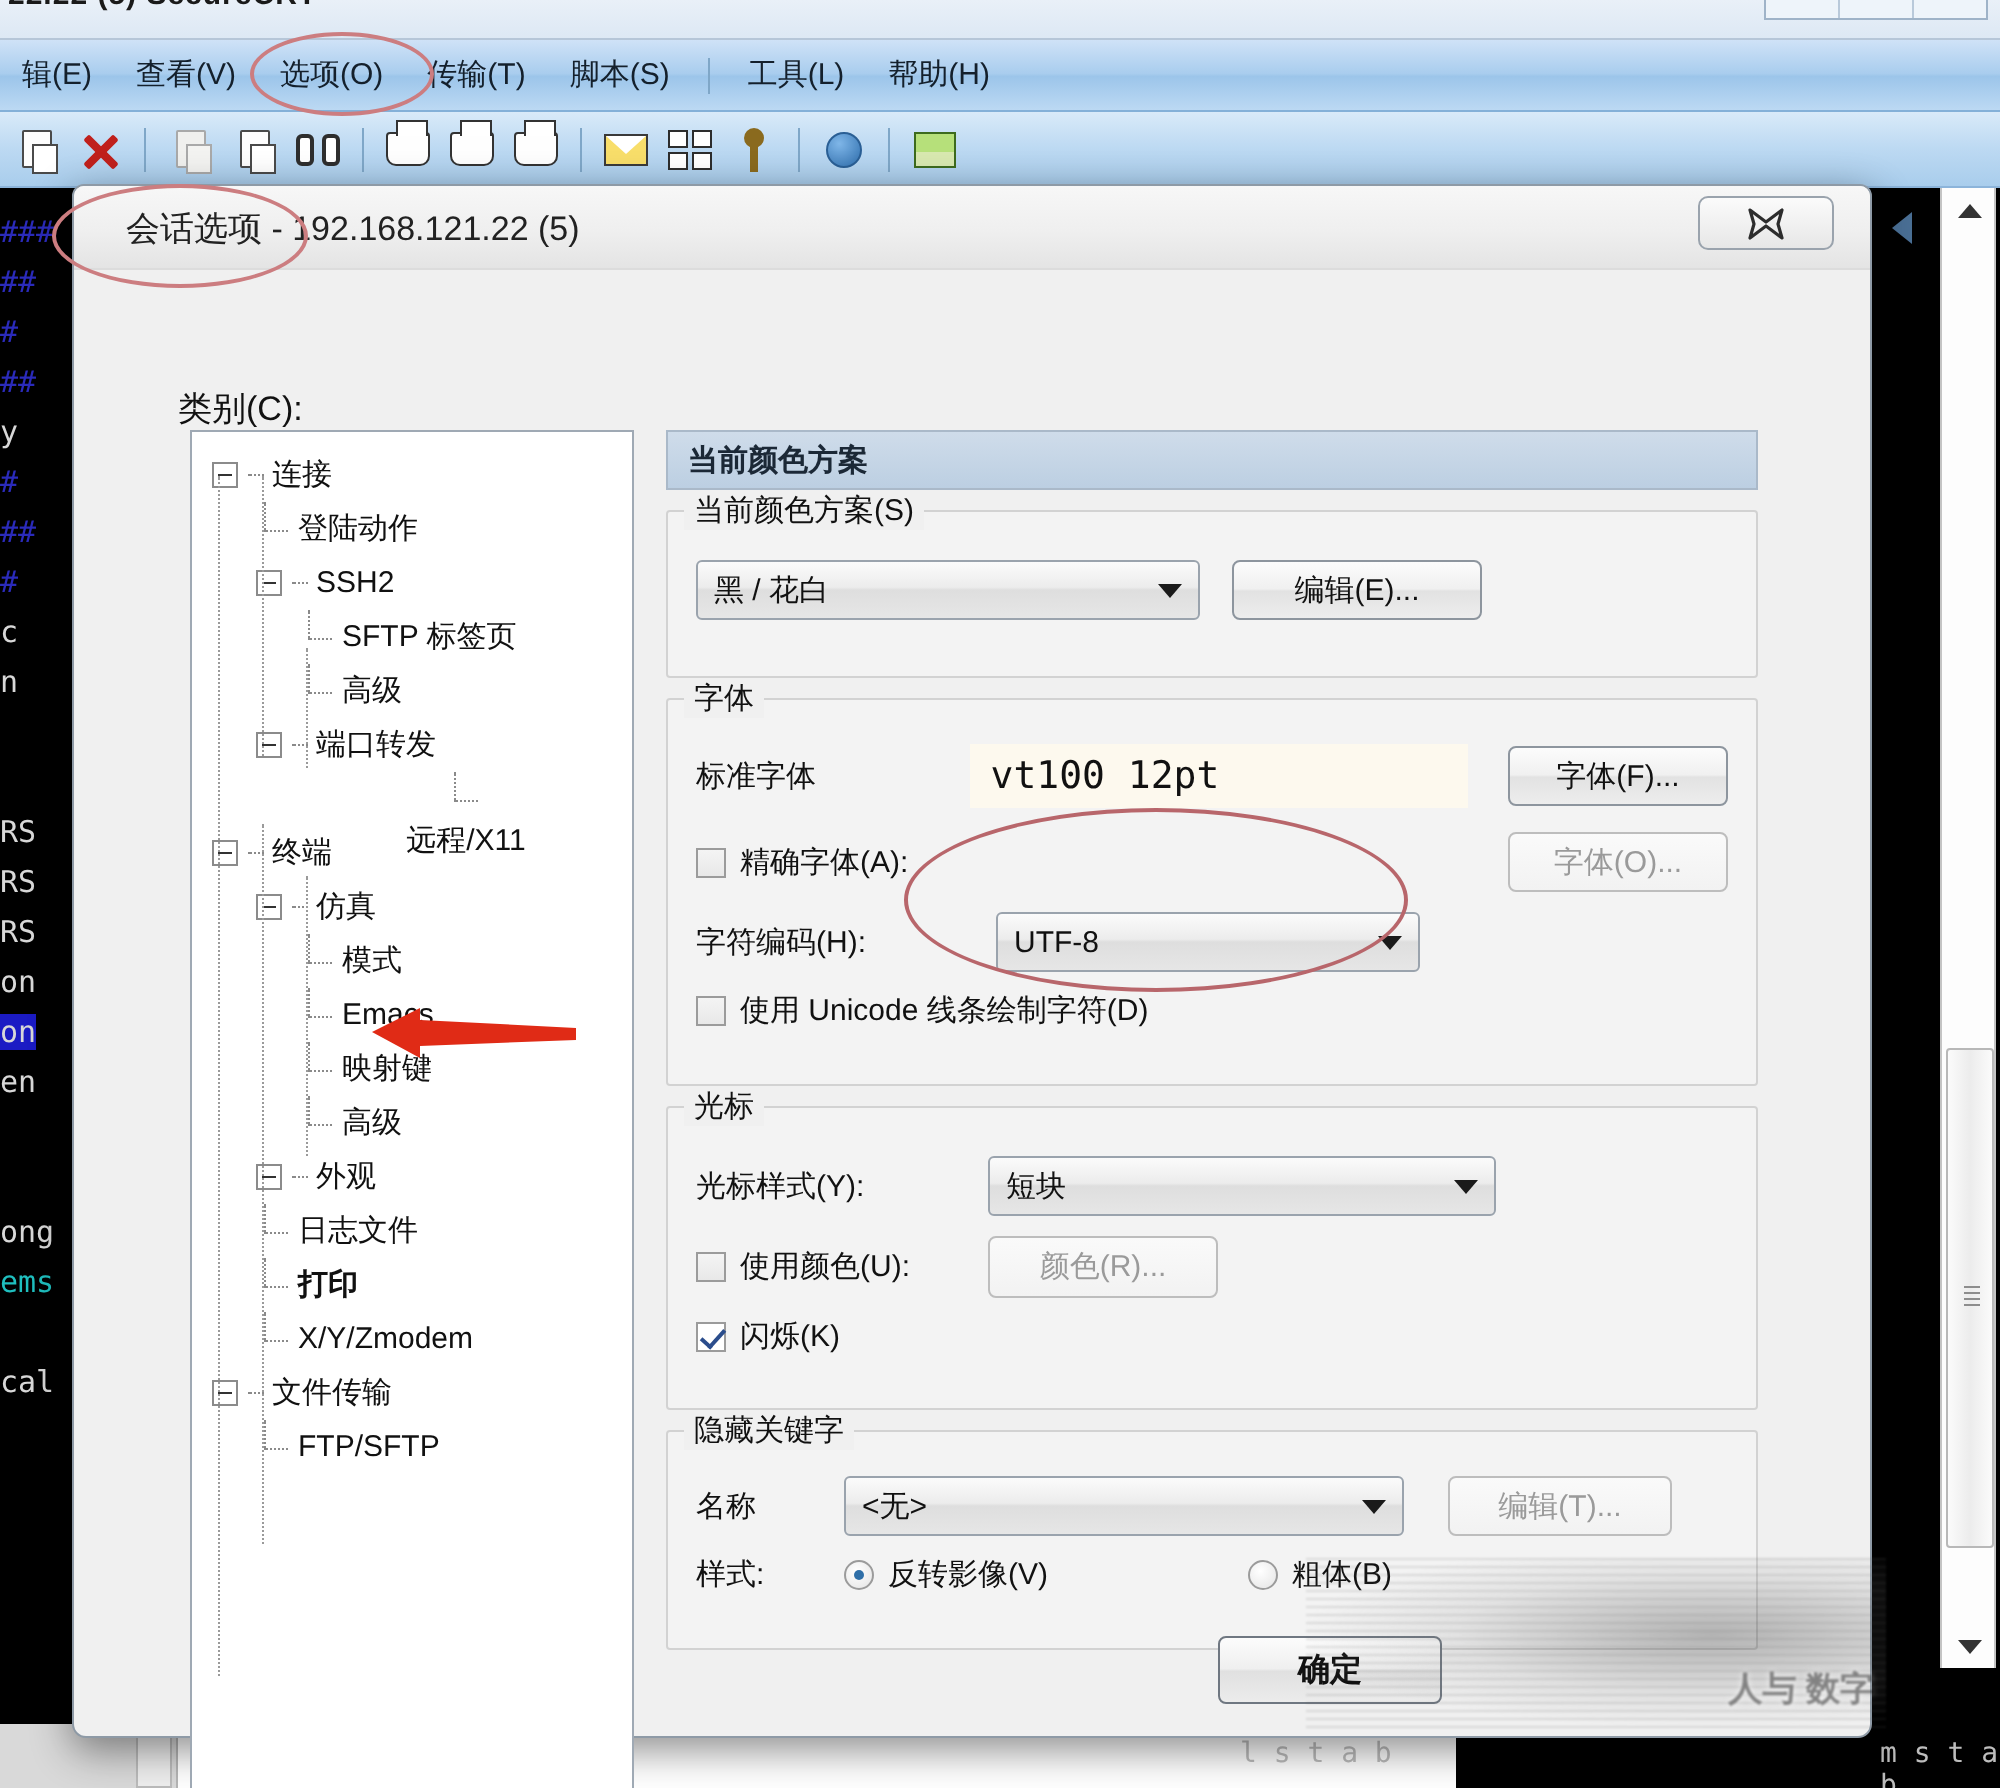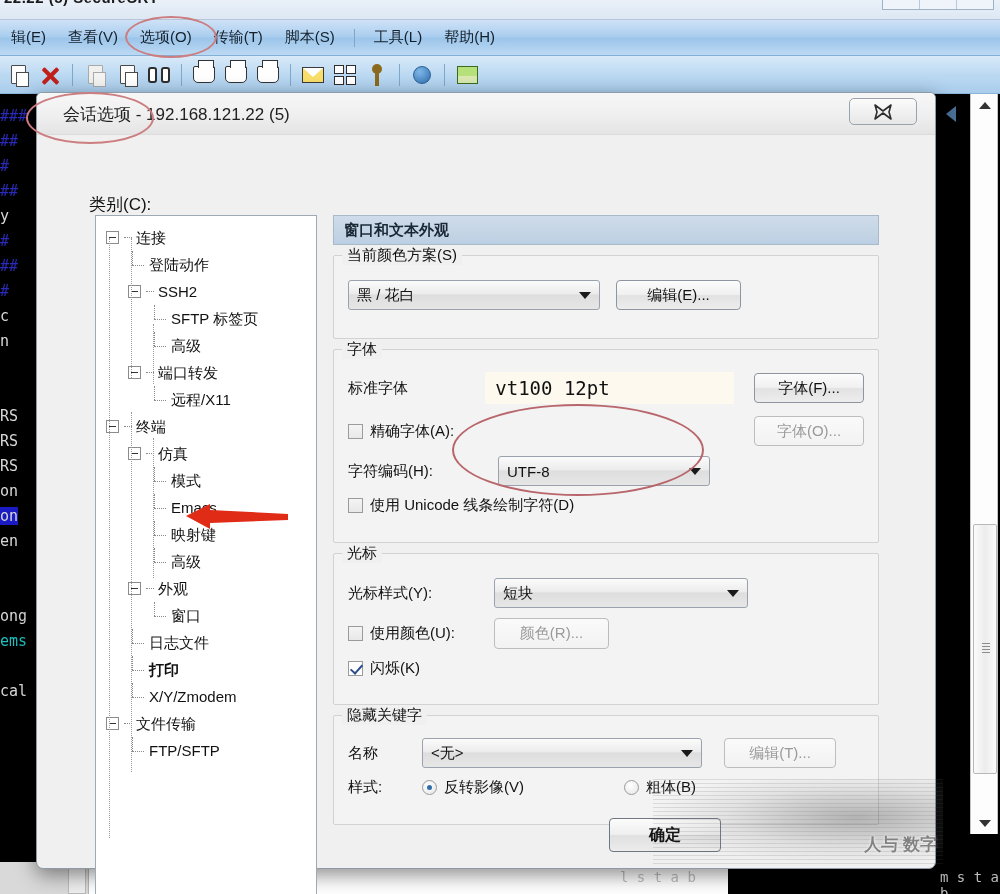--- a/index.html
+++ b/index.html
@@ -552,21 +552,21 @@
             </div>
             <div class="tnode" style="padding-left: 50px;">
               <span class="elbow"></span>
               <span class="tlabel">高级</span>
             </div>
             <div class="tnode" style="padding-left: 28px;">
               <span class="tog"></span>
               <span style="width: 8px; border-top: 1px dotted rgb(138, 138, 138); margin-right: 4px; flex: 0 0 auto;"></span>
               <span class="tlabel">端口转发</span>
             </div>
-            <div class="tnode" style="padding-left: 50px;">
+            <div class="tnode" style="padding-left: 50px; flex-direction: column;">
               <span class="elbow"></span>
               <span class="tlabel">远程/X11</span>
             </div>
             <div class="tnode" style="padding-left: 6px;">
               <span class="tog"></span>
               <span style="width: 8px; border-top: 1px dotted rgb(138, 138, 138); margin-right: 4px; flex: 0 0 auto;"></span>
               <span class="tlabel">终端</span>
             </div>
             <div class="tnode" style="padding-left: 28px;">
               <span class="tog"></span>
@@ -586,24 +586,20 @@
               <span class="tlabel">映射键</span>
             </div>
             <div class="tnode" style="padding-left: 50px;">
               <span class="elbow"></span>
               <span class="tlabel">高级</span>
             </div>
             <div class="tnode" style="padding-left: 28px;">
               <span class="tog"></span>
               <span style="width: 8px; border-top: 1px dotted rgb(138, 138, 138); margin-right: 4px; flex: 0 0 auto;"></span>
               <span class="tlabel">外观</span>
-            </div>
-            <div class="tnode" style="padding-left: 50px;">
-              <span class="elbow"></span>
-              <span class="tlabel">窗口</span>
             </div>
             <div class="tnode" style="padding-left: 28px;">
               <span class="elbow"></span>
               <span class="tlabel">日志文件</span>
             </div>
             <div class="tnode" style="padding-left: 28px; font-weight: bold;">
               <span class="elbow"></span>
               <span class="tlabel">打印</span>
             </div>
             <div class="tnode" style="padding-left: 28px;">
@@ -622,21 +618,21 @@
             <div class="vline" style="left: 13px; top: 22px; height: 600px;"></div>
             <div class="vline" style="left: 35px; top: 22px; height: 140px;"></div>
             <div class="vline" style="left: 57px; top: 108px; height: 60px;"></div>
             <div class="vline" style="left: 35px; top: 196px; height: 360px;"></div>
             <div class="vline" style="left: 57px; top: 222px; height: 140px;"></div>
           </div>
       </div>
 
       <div class="panel">
 
-        <div class="panel-header">窗口和文本外观</div>
+        <div class="panel-header">当前颜色方案</div>
 
         <div class="group" style="height:84px">
           <div class="glegend">当前颜色方案(S)</div>
           <div class="row" style="margin:6px 0 0 0">
             <div class="combo" style="width:252px">
               <span class="cv">黑 / 花白</span>
               <span class="carat"></span>
             </div>
             <div class="btn" style="margin-left:16px;width:125px">编辑(E)...</div>
           </div>

